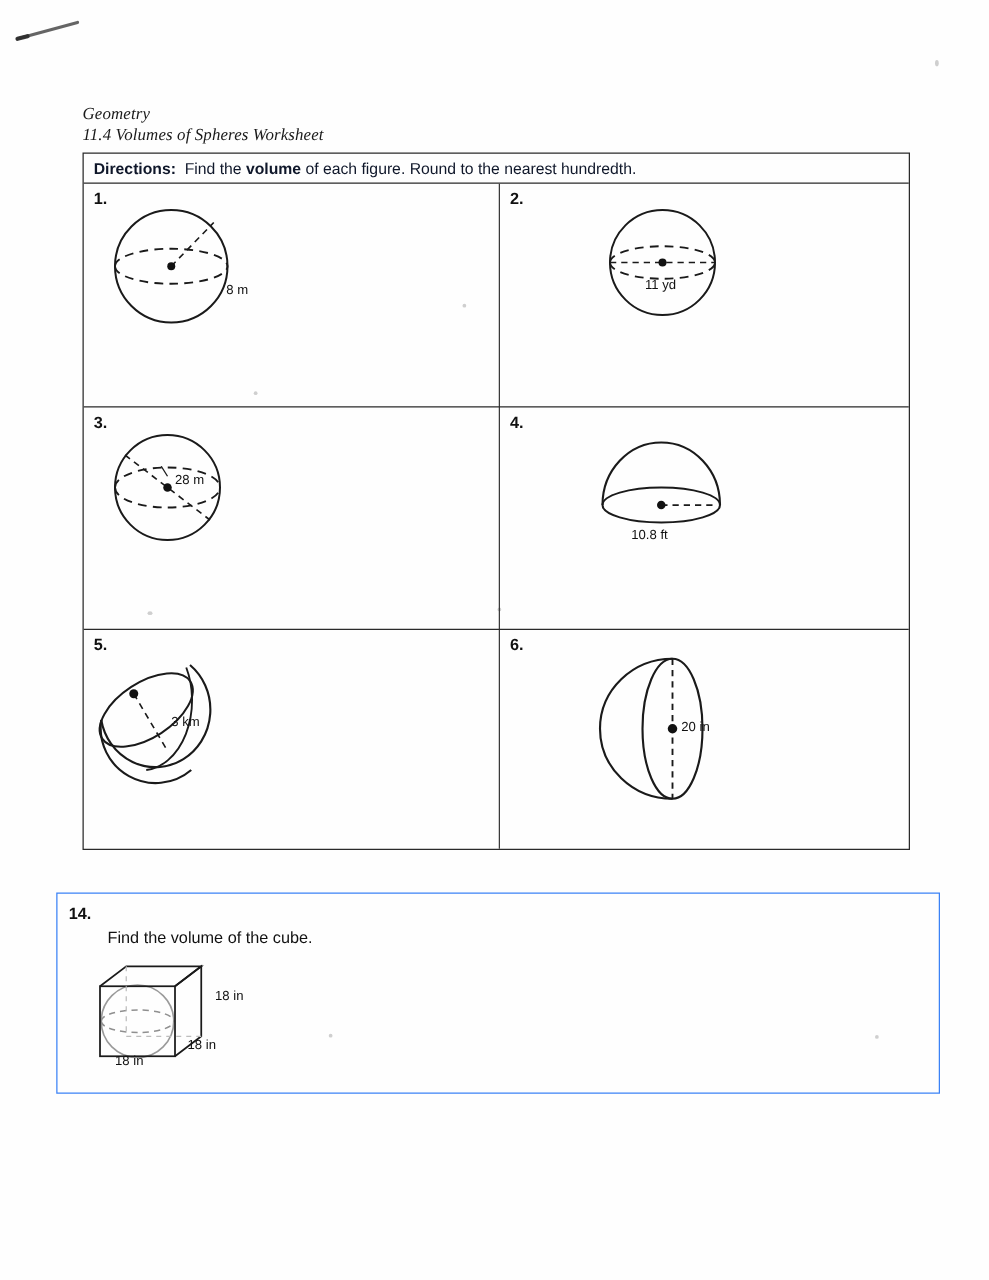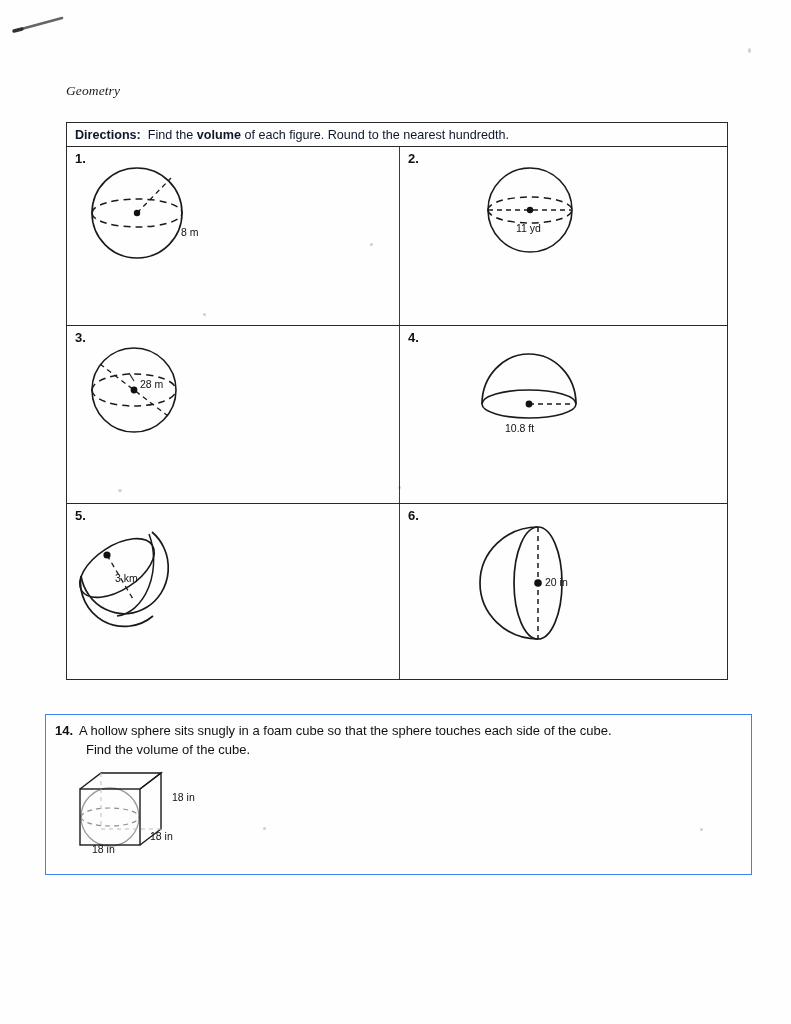--- a/index.html
+++ b/index.html
@@ -166,20 +166,21 @@
   <div class="speck" style="left:748px;top:48px;width:3px;height:5px;"></div>
   <div class="speck" style="left:370px;top:243px;width:3px;height:3px;"></div>
   <div class="speck" style="left:203px;top:313px;width:3px;height:3px;"></div>
   <div class="speck" style="left:118px;top:489px;width:4px;height:3px;"></div>
   <div class="speck" style="left:398px;top:486px;width:3px;height:3px;"></div>
   <div class="speck" style="left:263px;top:827px;width:3px;height:3px;"></div>
   <div class="speck" style="left:700px;top:828px;width:3px;height:3px;"></div>
 
   <div id="header-block">
     <div class="hdr-line">Geometry</div>
+    <div class="hdr-line">11.4 Volumes of Spheres Worksheet</div>
   </div>
 
   <div id="problems-table">
 
     <div id="directions-row">
       <div id="directions-text">
         <b>Directions:</b><span>&nbsp;&nbsp;</span><span>Find the </span><b>volume</b><span> of each figure.  Round to the nearest hundredth.</span>
       </div>
     </div>
 
@@ -253,42 +254,41 @@
 
         <path d="M14 72 A44 46 0 1 0 85 28" fill="none" stroke="#1a1a1a" stroke-width="1.7"></path>
 
         <ellipse cx="50" cy="64" rx="42" ry="22" transform="rotate(-33 50 64)" fill="none" stroke="#1a1a1a" stroke-width="1.6"></ellipse>
 
         <path d="M82 30 A40 56 0 0 1 50 112" fill="none" stroke="#1a1a1a" stroke-width="1.5"></path>
 
         <line x1="40" y1="51" x2="66" y2="95" stroke="#1a1a1a" stroke-width="1.3" stroke-dasharray="5 4"></line>
         <circle cx="40" cy="51" r="3.6" fill="#111"></circle>
       </svg>
-      <div class="fig-label" style="left:48px;top:68px;">3 km</div>
+      <div class="fig-label" style="left:70px;top:68px;">3 km</div>
     </div>
 
     <div class="cell" style="left:333px;top:381px;width:329px;height:176px;">
       <div class="cell-num">6.</div>
       <svg width="329" height="176" viewBox="0 0 329 176">
 
         <path d="M138 23 A58 56 0 0 0 138 135" fill="none" stroke="#1a1a1a" stroke-width="1.7"></path>
 
         <ellipse cx="138" cy="79" rx="24" ry="56" fill="none" stroke="#1a1a1a" stroke-width="1.7"></ellipse>
 
         <line x1="138" y1="23" x2="138" y2="135" stroke="#1a1a1a" stroke-width="1.5" stroke-dasharray="5 4"></line>
         <circle cx="138" cy="79" r="3.8" fill="#111"></circle>
       </svg>
       <div class="fig-label" style="left:145px;top:72px;">20 in</div>
     </div>
 
   </div>
 
   <div id="q14-box">
     <div id="q14-num">14.</div>
-    <div id="q14-line1">A hollow sphere sits snugly in a foam cube so that the sphere touches each side of the cube.</div>
     <div id="q14-line2">Find the volume of the cube.</div>
 
     <div style="position:absolute;left:24px;top:52px;">
       <svg width="200" height="100" viewBox="0 0 200 100">
 
         <circle cx="40" cy="50" r="29" fill="none" stroke="#9a9a9a" stroke-width="1.3"></circle>
         <path d="M11 50 A29 9 0 0 0 69 50" fill="none" stroke="#8f8f8f" stroke-width="1.2" stroke-dasharray="5 4"></path>
         <path d="M11 50 A29 9 0 0 1 69 50" fill="none" stroke="#8f8f8f" stroke-width="1.2" stroke-dasharray="5 4"></path>
 
         <rect x="10" y="22" width="60" height="56" fill="none" stroke="#1a1a1a" stroke-width="1.4"></rect>

